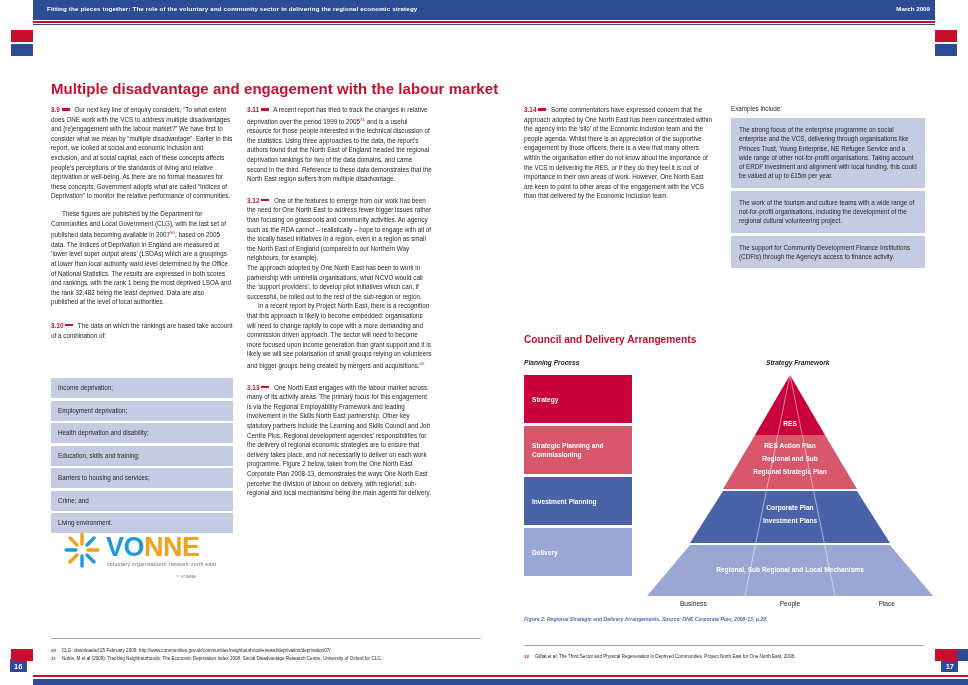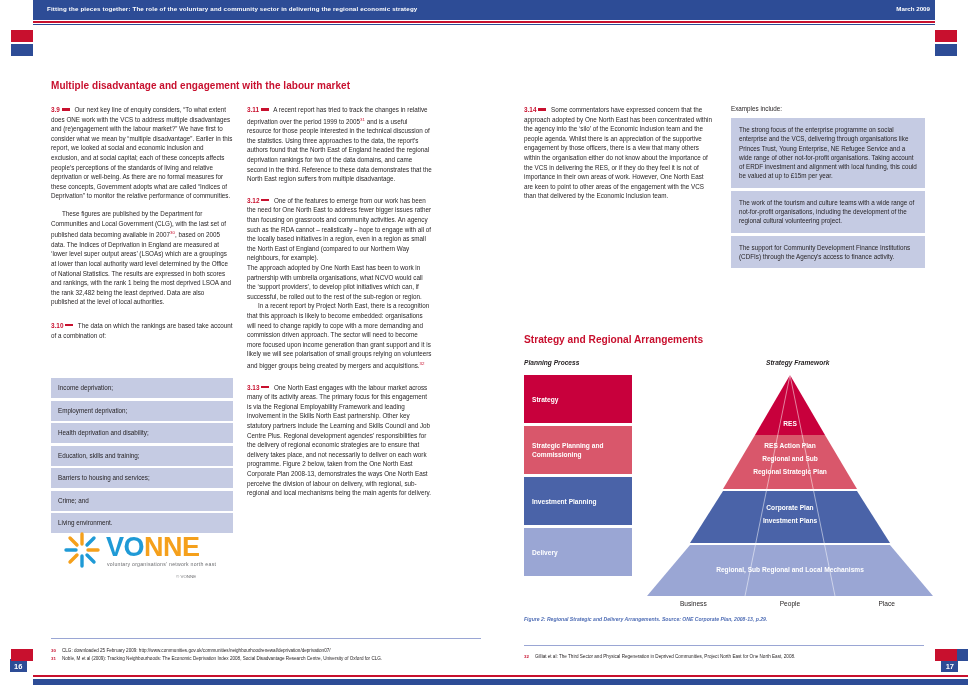--- a/index.html
+++ b/index.html
@@ -91,21 +91,21 @@
     position: absolute;
     left: 51px; top: 44px;
     font-size: 19px;
     font-weight: normal;
     color: #4f6db5;
     letter-spacing: 0.1px;
   }
   .section-heading {
     position: absolute;
     left: 51px; top: 80px;
-    font-size: 10px;
+    font-size: 15px;
     font-weight: bold;
     color: #c8102e;
     letter-spacing: 0.05px;
   }
 
   
   .col {
     position: absolute;
     font-size: 6.3px;
     line-height: 9.6px;
@@ -422,21 +422,21 @@
     </p>
   </div>
 
   <div class="examples-label">Examples include:</div>
   <div class="examples-wrap">
     <div class="exbox">The strong focus of the enterprise programme on social enterprise and the VCS, delivering through organisations like Princes Trust, Young Enterprise, NE Refugee Service and a wide range of other not-for-profit organisations. Taking account of ERDF investment and alignment with local funding, this could be valued at up to £15m per year.</div>
     <div class="exbox">The work of the tourism and culture teams with a wide range of not-for-profit organisations, including the development of the regional cultural volunteering project.</div>
     <div class="exbox">The support for Community Development Finance Institutions (CDFIs) through the Agency’s access to finance activity.</div>
   </div>
 
-  <div class="sd-heading">Strategy and Regional Arrangements</div>
+  <div class="sd-heading">Council and Delivery Arrangements</div>
   <div class="sd-sub-left">Planning Process</div>
   <div class="sd-sub-right">Strategy Framework</div>
 
   <div class="proc-stack">
     <div class="proc-box h1">Strategy</div>
     <div class="proc-box h2">Strategic Planning and Commissioning</div>
     <div class="proc-box h3">Investment Planning</div>
     <div class="proc-box h4">Delivery</div>
   </div>
 

